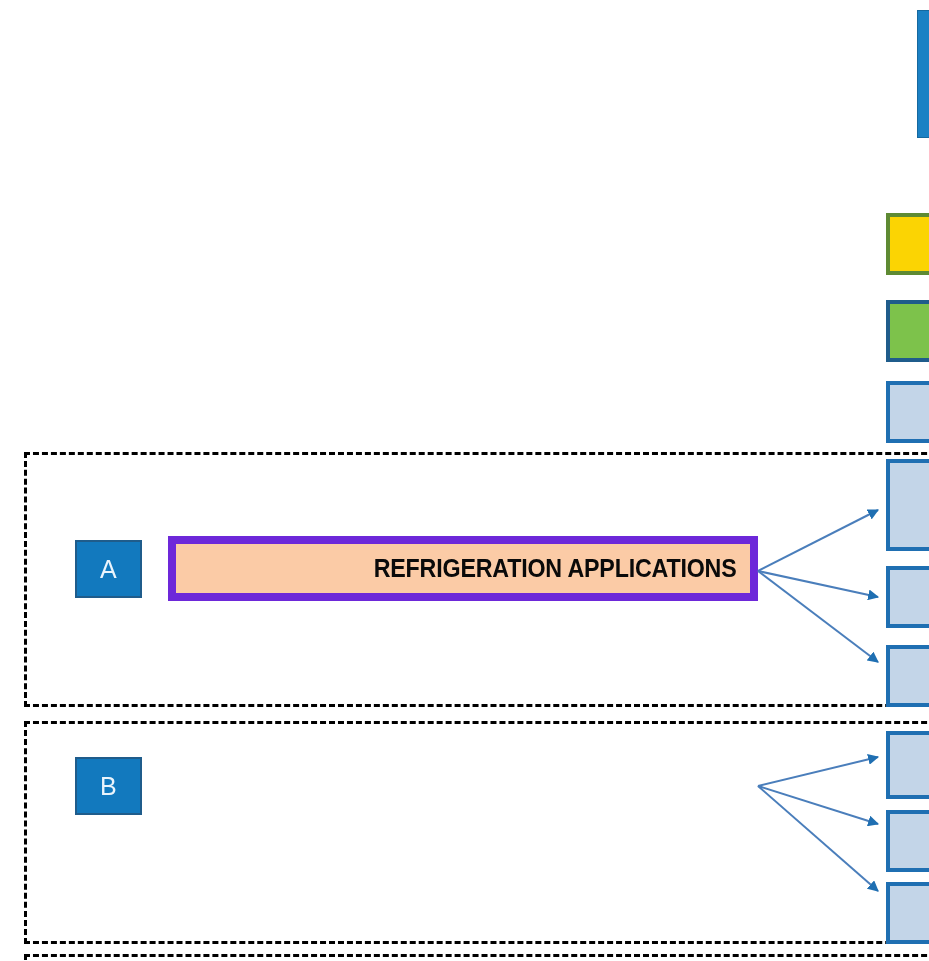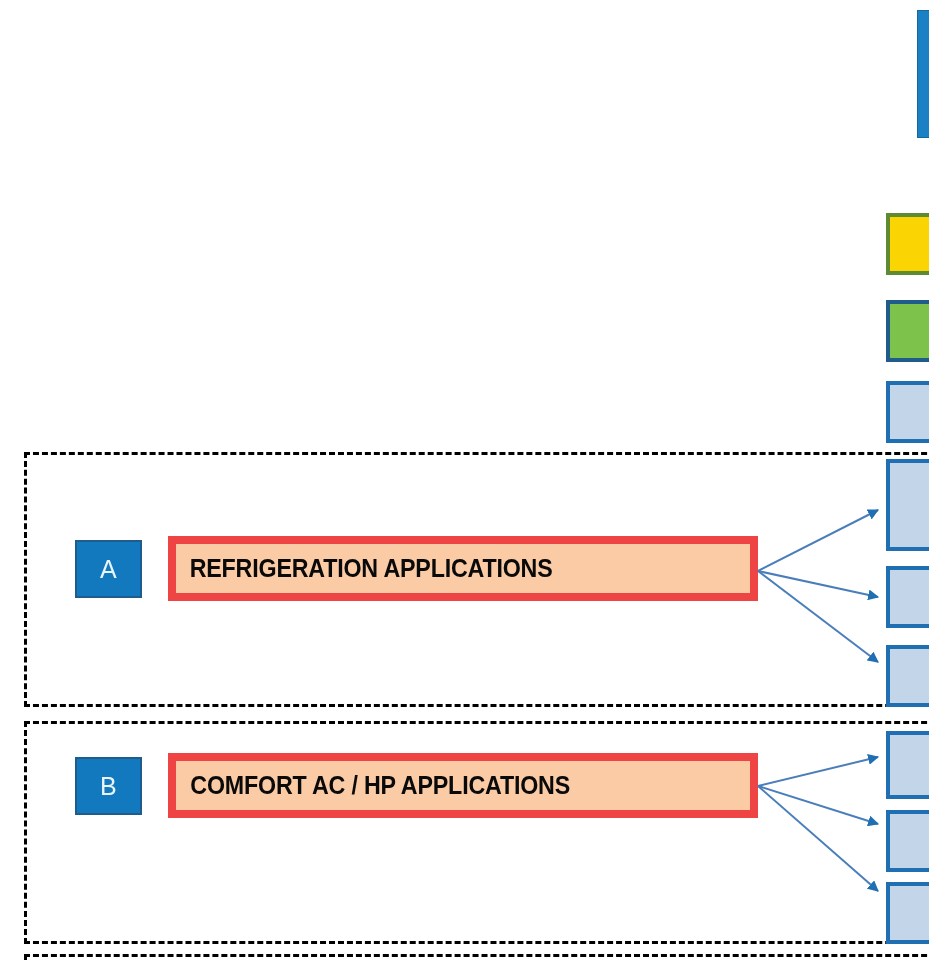--- a/index.html
+++ b/index.html
@@ -39,25 +39,25 @@
     display: flex;
     align-items: center;
     justify-content: center;
     letter-spacing: 0.5px;
   }
 
   
   .cat-bar {
     position: absolute;
     background: #FBCBA6;
-    border: 8px solid #ef4444;
+    border: 8px solid #6d28d9;
     box-sizing: border-box;
     display: flex;
     align-items: center;
-    justify-content: flex-start;
+    justify-content: flex-end;
   }
   .cat-bar-label {
     font-family: "Liberation Sans Narrow", "Liberation Sans", sans-serif;
     font-size: 25px;
     font-weight: bold;
     color: #0A0A0A;
     letter-spacing: -0.2px;
     transform: scaleX(0.93);
     white-space: nowrap;
   }
@@ -122,23 +122,20 @@
   <div class="side-box lightblue" style="left:886px; top:459px; width:62px; height:92px;"></div>
   <div class="side-box lightblue" style="left:886px; top:566px; width:62px; height:62px;"></div>
   <div class="side-box lightblue" style="left:886px; top:645px; width:62px; height:62px;"></div>
 
   <div class="group-box" style="left:24px; top:721px; width:930px; height:223px;"></div>
 
   <div class="letter-badge" style="left:75px; top:757px; width:67px; height:58px;">
     <span>B</span>
   </div>
 
-  <div class="cat-bar" style="left:168px; top:753px; width:590px; height:65px;">
-    <span class="cat-bar-label">COMFORT AC / HP APPLICATIONS</span>
-  </div>
 
   <div class="side-box lightblue" style="left:886px; top:731px; width:62px; height:68px;"></div>
   <div class="side-box lightblue" style="left:886px; top:810px; width:62px; height:62px;"></div>
   <div class="side-box lightblue" style="left:886px; top:882px; width:62px; height:62px;"></div>
 
   <div class="group-box" style="left:24px; top:954px; width:930px; height:60px;"></div>
 
   <svg class="arrow-layer" viewBox="0 0 929 961">
     <defs>
       <marker id="ah" viewBox="0 0 10 10" refX="9" refY="5" markerWidth="5.5" markerHeight="5.5" orient="auto-start-reverse">

